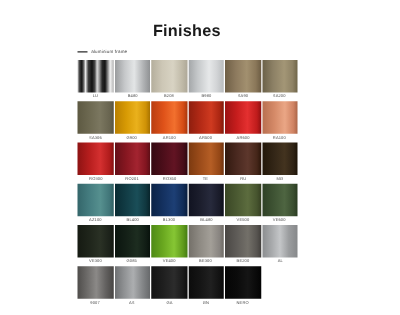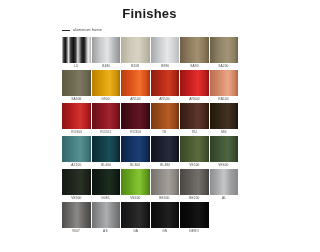--- a/index.html
+++ b/index.html
@@ -19,21 +19,21 @@
     height: 252px;
     background: #ffffff;
   }
   .page-title {
     text-align: center;
     font-size: 13px;
     font-weight: bold;
     color: #1a1a1a;
     letter-spacing: 0.2px;
     margin: 0;
-    padding-top: 7px;
+    padding-top: 18px;
     line-height: 14px;
   }
   .legend {
     display: flex;
     align-items: center;
     gap: 3px;
     margin: 6px 0 0 62px;
     height: 7px;
   }
   .legend-dash {

